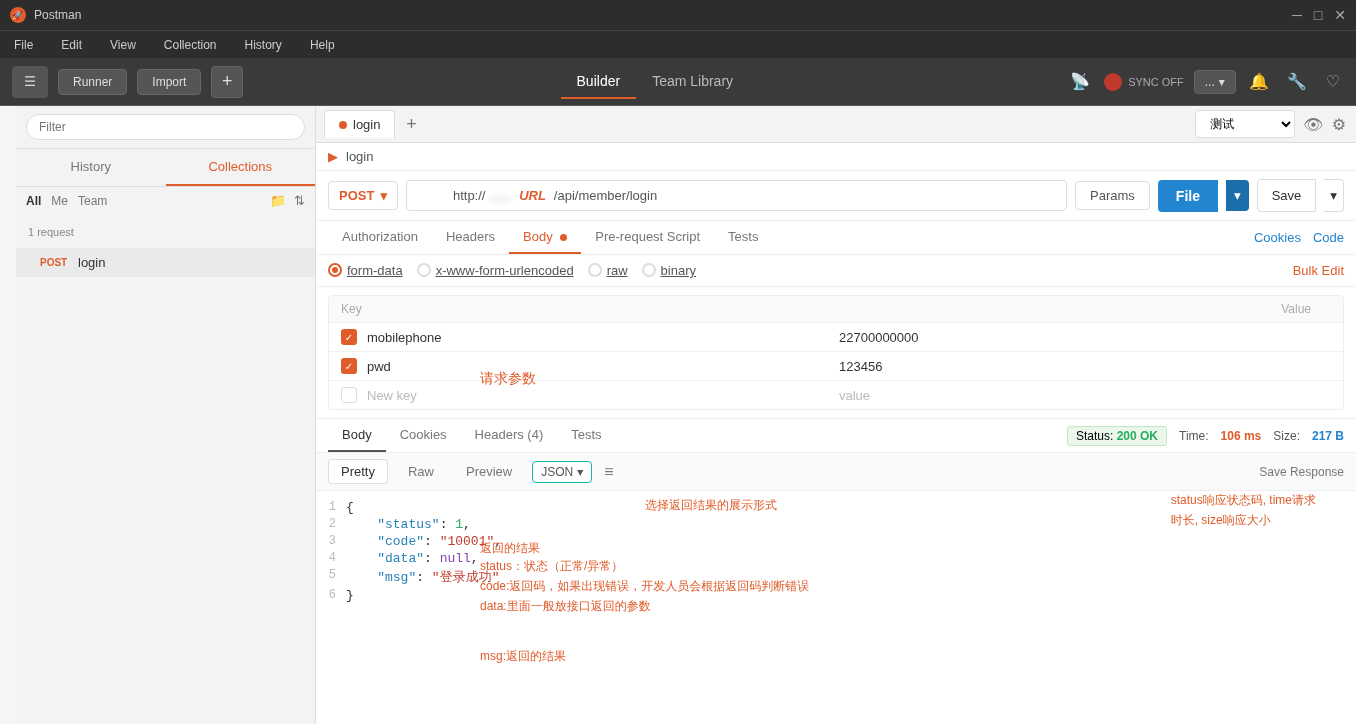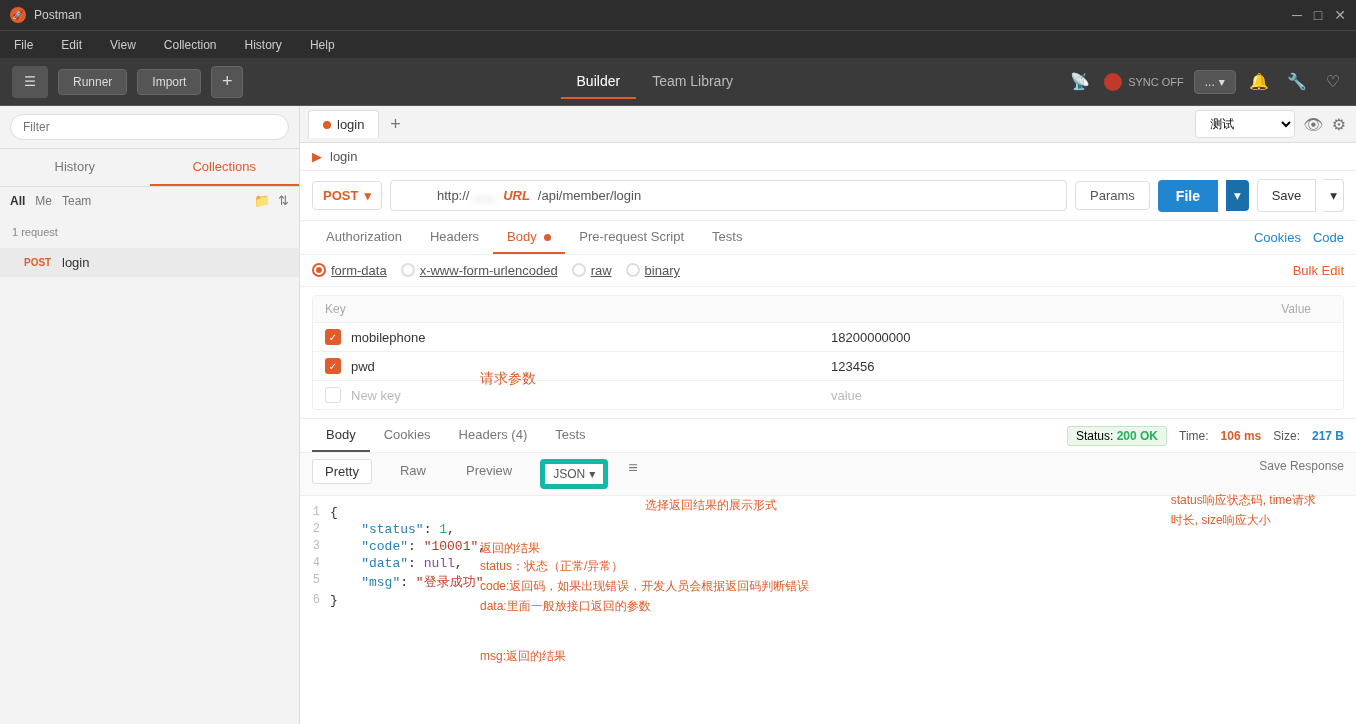--- a/index.html
+++ b/index.html
@@ -71,21 +71,21 @@
     }
     .nav-tab.active { color: #fff; border-bottom: 2px solid #e05c2a; }
 
     .toolbar-sync { display: flex; align-items: center; gap: 6px; color: #aaa; font-size: 11px; }
     .sync-dot { width: 18px; height: 18px; background: #c0392b; border-radius: 50%; display: flex; align-items: center; justify-content: center; }
     .profile-area { display: flex; align-items: center; gap: 6px; }
     .profile-btn { background: #555; border: 1px solid #666; border-radius: 4px; color: #ddd; padding: 4px 10px; cursor: pointer; font-size: 12px; display: flex; align-items: center; gap: 4px; }
     .icon-btn { color: #aaa; font-size: 16px; cursor: pointer; padding: 4px; }
 
     
-    .main-layout { display: flex; height: calc(724px - 30px - 28px - 48px); }
+    .main-layout { display: flex; height: calc(724px - 30px - 28px - 48px); margin-left: 16px; }
 
     
     .sidebar {
       width: 300px;
       background: #f3f3f3;
       border-right: 1px solid #ddd;
       display: flex;
       flex-direction: column;
       flex-shrink: 0;
     }
@@ -253,31 +253,31 @@
     }
     .resp-tab.active { color: #333; border-bottom: 2px solid #555; }
     .status-info {
       margin-left: auto; display: flex; gap: 12px; align-items: center;
       font-size: 12px;
     }
     .status-ok { background: #eaf7ea; border: 1px solid #c3e6c3; border-radius: 3px; padding: 2px 8px; }
 
     
     .resp-format-bar {
-      display: flex; align-items: flex-start; gap: 16px; padding: 6px 12px;
+      display: flex; align-items: center; gap: 8px; padding: 6px 12px;
       border-bottom: 1px solid #eee; background: #fafafa;
     }
     .fmt-btn {
       padding: 4px 12px; border-radius: 3px; font-size: 13px; cursor: pointer;
       background: transparent; border: none; color: #777;
     }
     .fmt-btn.active { background: #fff; border: 1px solid #ddd; color: #333; }
     .json-select {
       display: flex; align-items: center; gap: 4px;
-      border: 5px solid #14b8a6; border-radius: 4px; padding: 3px 8px;
+      border: 1px solid #14b8a6; border-radius: 4px; padding: 3px 8px;
       background: #fff; font-size: 12px; color: #555; cursor: pointer;
     }
     .wrap-btn { margin-left: 4px; color: #777; cursor: pointer; font-size: 16px; }
     .save-resp { margin-left: auto; color: #777; font-size: 12px; cursor: pointer; }
 
     
     .code-area {
       background: #fff; padding: 8px 0; flex: 1;
       font-family: 'Courier New', monospace; font-size: 13px;
       overflow-y: auto;
@@ -485,21 +485,21 @@
       </div>
 
       <div class="params-table">
         <div class="params-header">
           <div class="col-key">Key</div>
           <div class="col-value">Value</div>
         </div>
         <div class="params-row">
           <div class="check-box"></div>
           <div class="param-key">mobilephone</div>
-          <div class="param-value">18200000000</div>
+          <div class="param-value">22700000000</div>
         </div>
         <div class="params-row">
           <div class="check-box"></div>
           <div class="param-key">pwd</div>
           <div class="param-value">123456</div>
         </div>
         <div class="params-row">
           <div style="width:16px; height:16px; margin-right:10px; border:1px solid #ddd; border-radius:3px; flex-shrink:0;"></div>
           <div class="param-new-key">New key</div>
           <div class="param-new-value">value</div>

